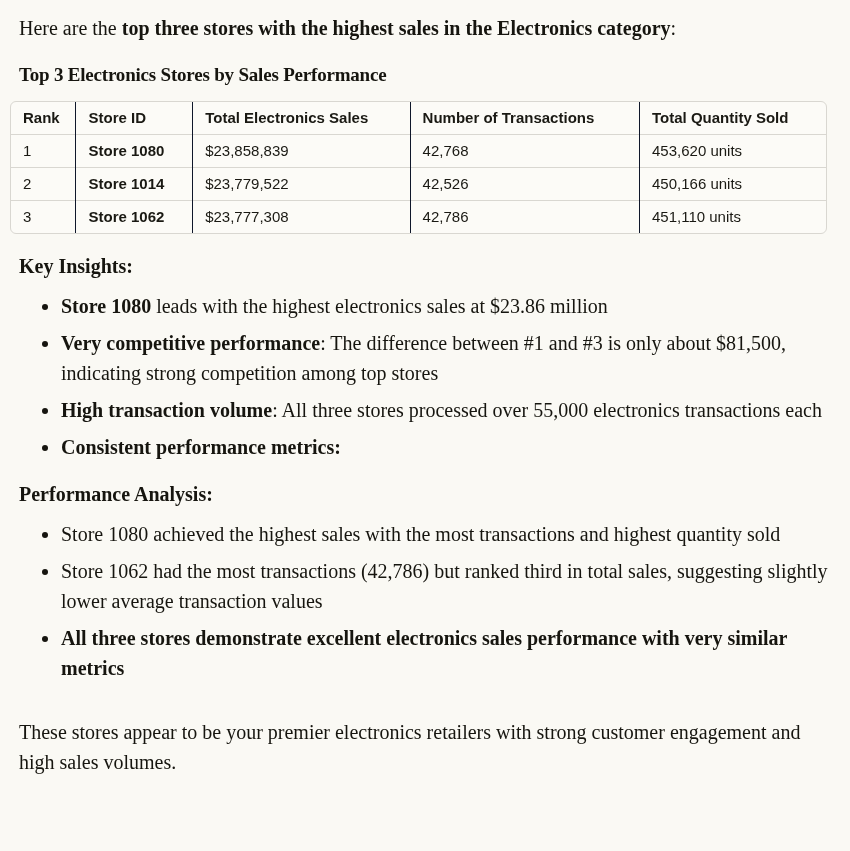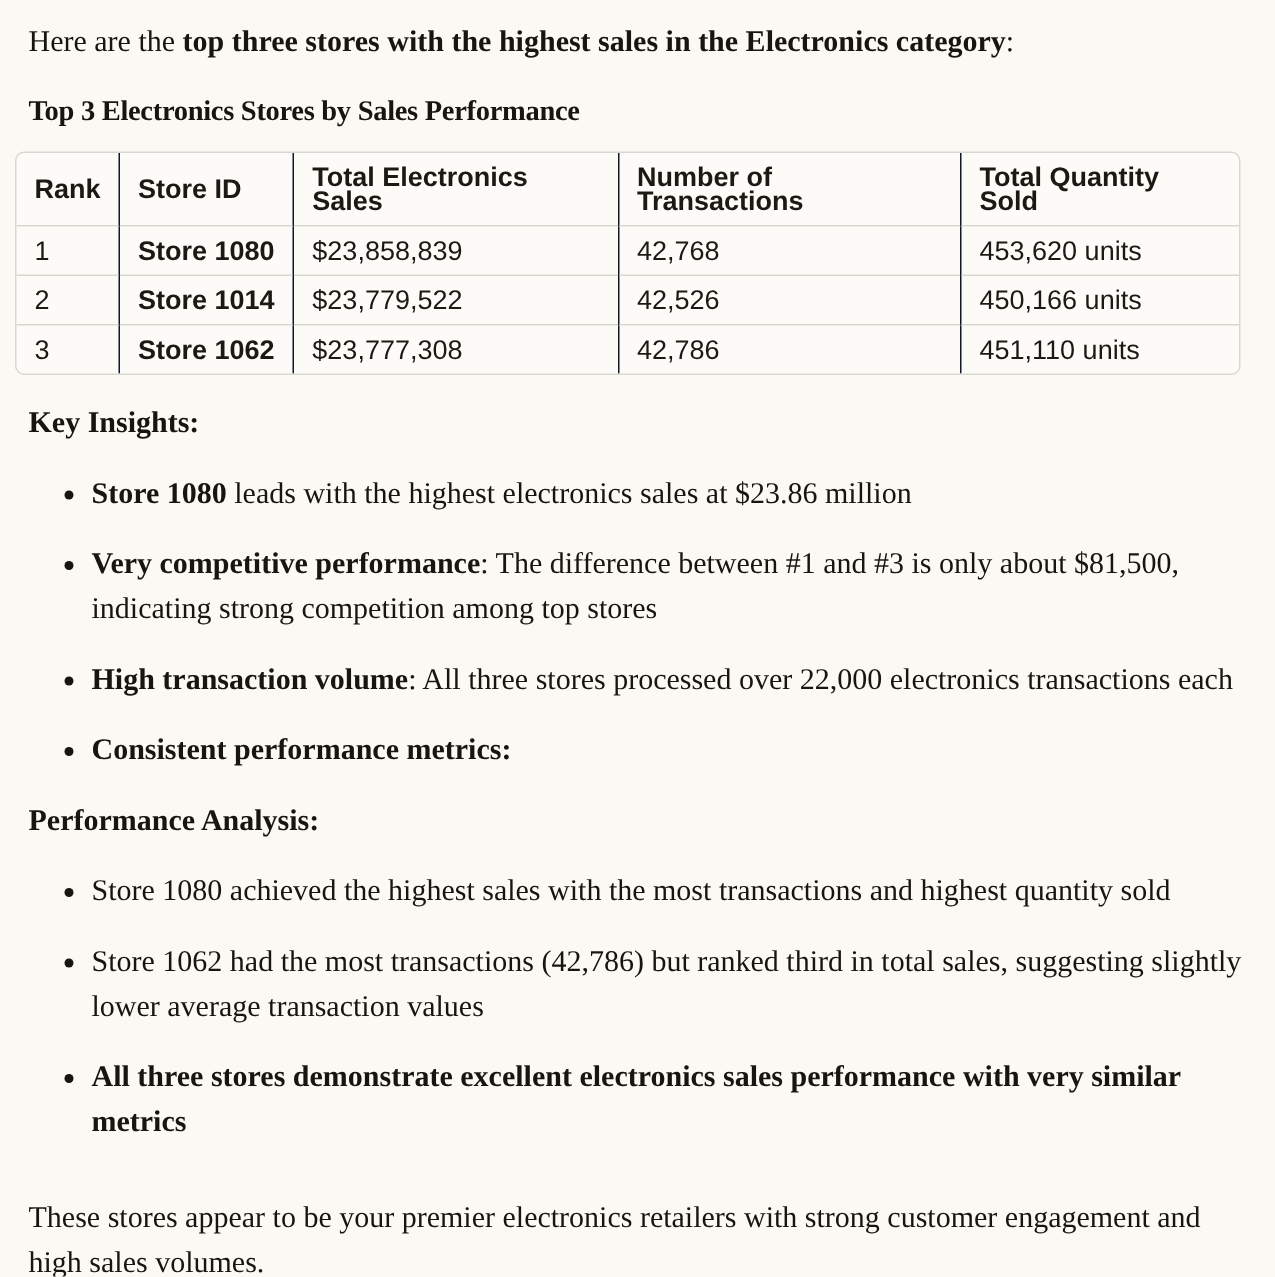--- a/index.html
+++ b/index.html
@@ -35,21 +35,21 @@
     width: 817px;
     border: 1px solid #D9D7D1;
     border-radius: 6px;
     background: #FCFBF7;
     overflow: hidden;
   }
   table {
     width: 100%;
     border-collapse: collapse;
     font-family: "Liberation Sans", "DejaVu Sans", sans-serif;
-    font-size: 18px;
+    font-size: 15px;
     line-height: 16px;
     color: #1A1913;
   }
   th, td {
     text-align: left;
     padding: 8px 12px;
     font-weight: 400;
     border-left: 1px solid #0f172a;
   }
   th:first-child, td:first-child { border-left: none; }
@@ -59,21 +59,21 @@
   
   .bold-head {
     font-weight: 700;
     margin-top: 17px;
   }
   ul {
     margin: 10px 0 10px 0;
     padding-left: 42px;
     list-style: disc;
   }
-  ul li { margin-bottom: 7px; margin-top: 17px; }
+  ul li { margin-bottom: 7px; }
   ul li:last-child { margin-bottom: 0; font-weight: bold; }
   ul.sub {
     margin: 6px 0 0 0;
     padding-left: 33px;
   }
   .closing { margin-top: 34px; }
 </style>
 </head>
 <body>
 
@@ -124,21 +124,21 @@
             <td>451,110 units</td>
           </tr>
         </tbody>
     </table>
   </div>
 
   <p class="bold-head">Key Insights:</p>
   <ul id="ki-list">
       <li><strong>Store 1080</strong><span> leads with the highest electronics sales at $23.86 million</span></li>
       <li><strong>Very competitive performance</strong><span>: The difference between #1 and #3 is only about $81,500, indicating strong competition among top stores</span></li>
-      <li><strong>High transaction volume</strong><span>: All three stores processed over 22,000 electronics transactions each</span></li>
+      <li><strong>High transaction volume</strong><span>: All three stores processed over 55,000 electronics transactions each</span></li>
       <li><strong>Consistent performance metrics</strong><span>:</span></li>
     </ul>
 
   <p class="bold-head">Performance Analysis:</p>
   <ul id="pa-list">
       <li>Store 1080 achieved the highest sales with the most transactions and highest quantity sold</li>
       <li>Store 1062 had the most transactions (42,786) but ranked third in total sales, suggesting slightly lower average transaction values</li>
       <li>All three stores demonstrate excellent electronics sales performance with very similar metrics</li>
     </ul>
 

